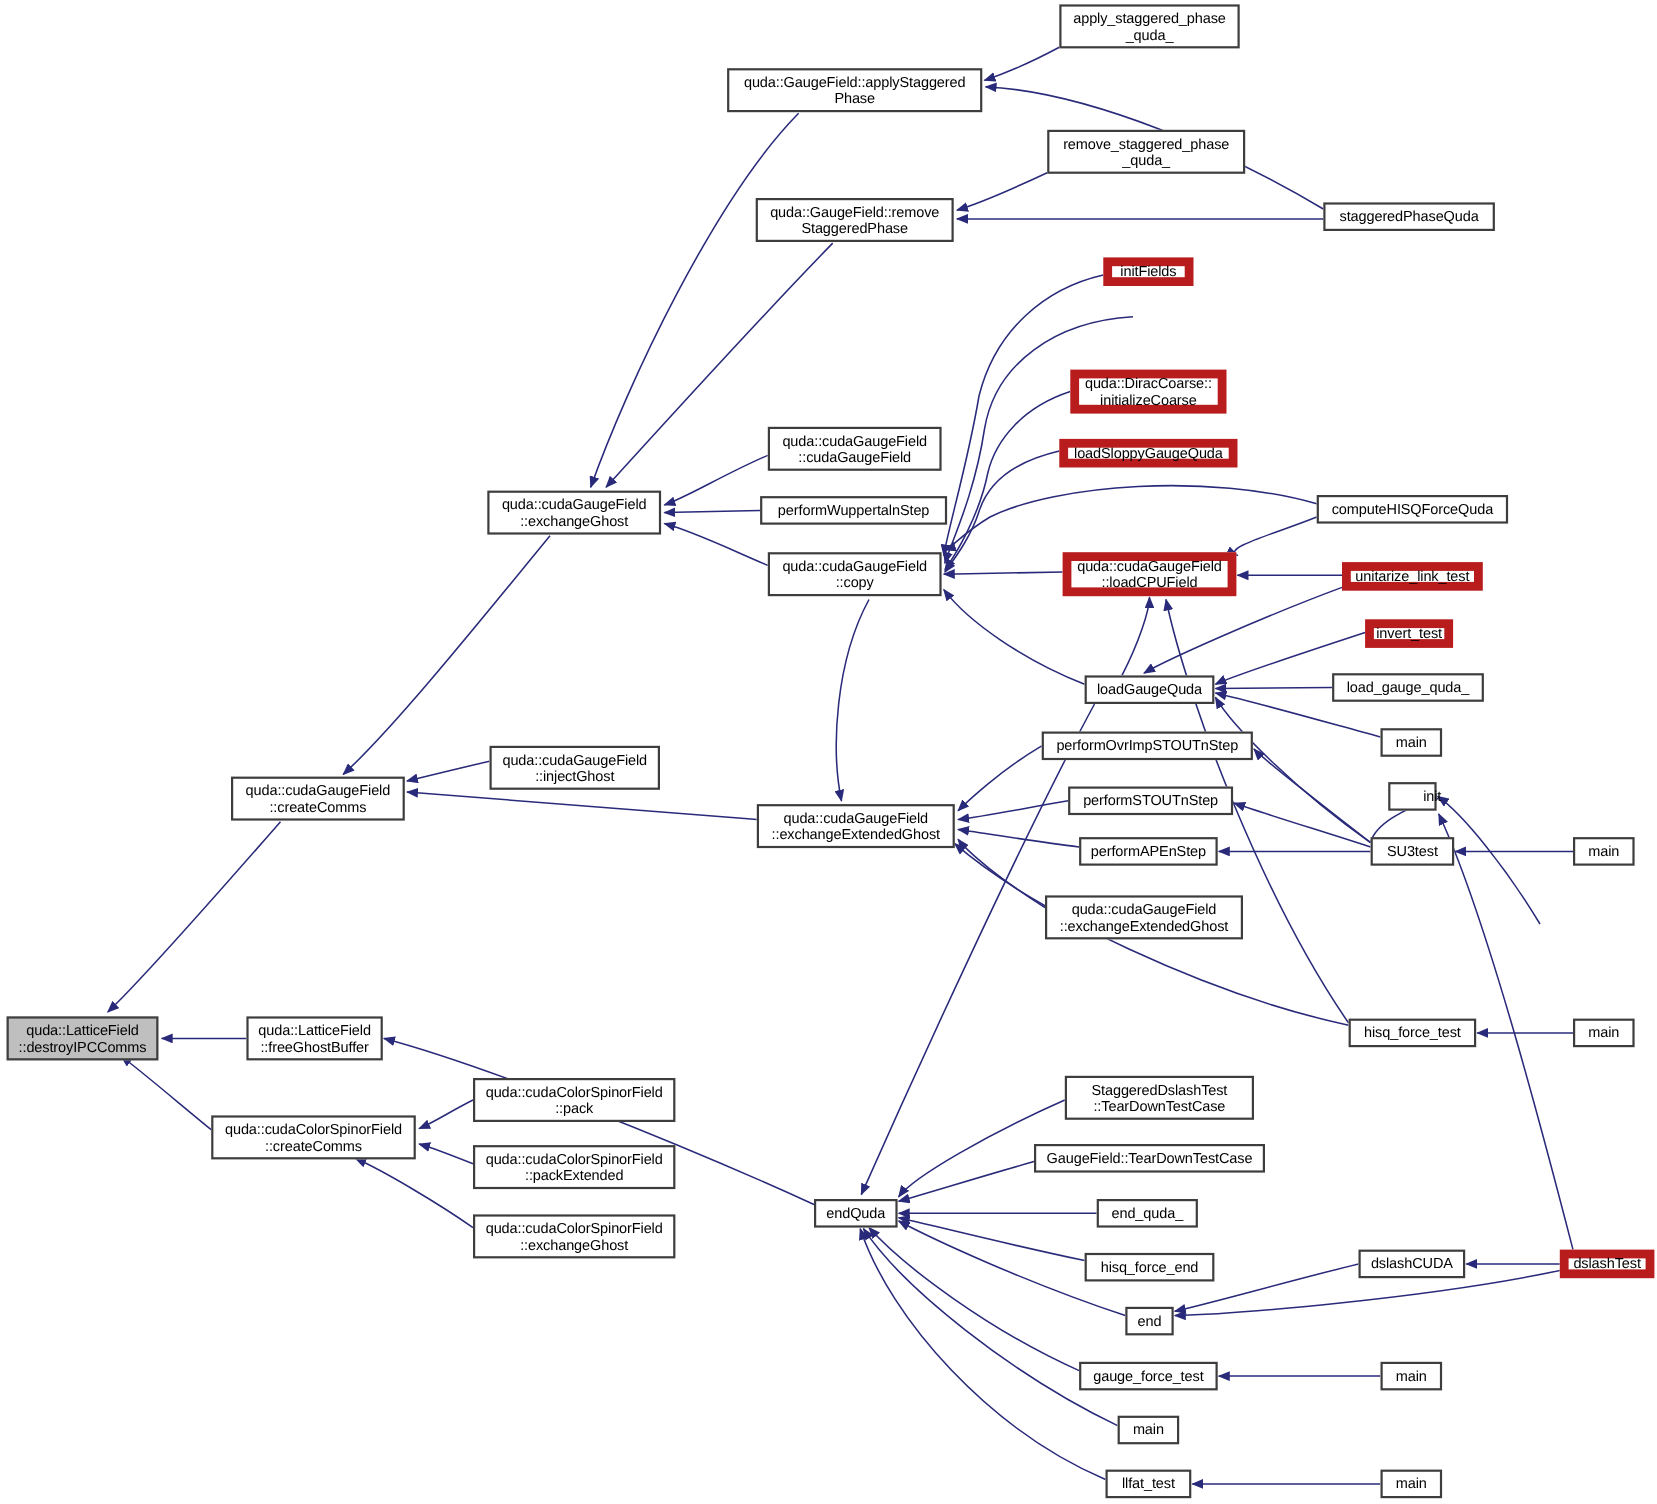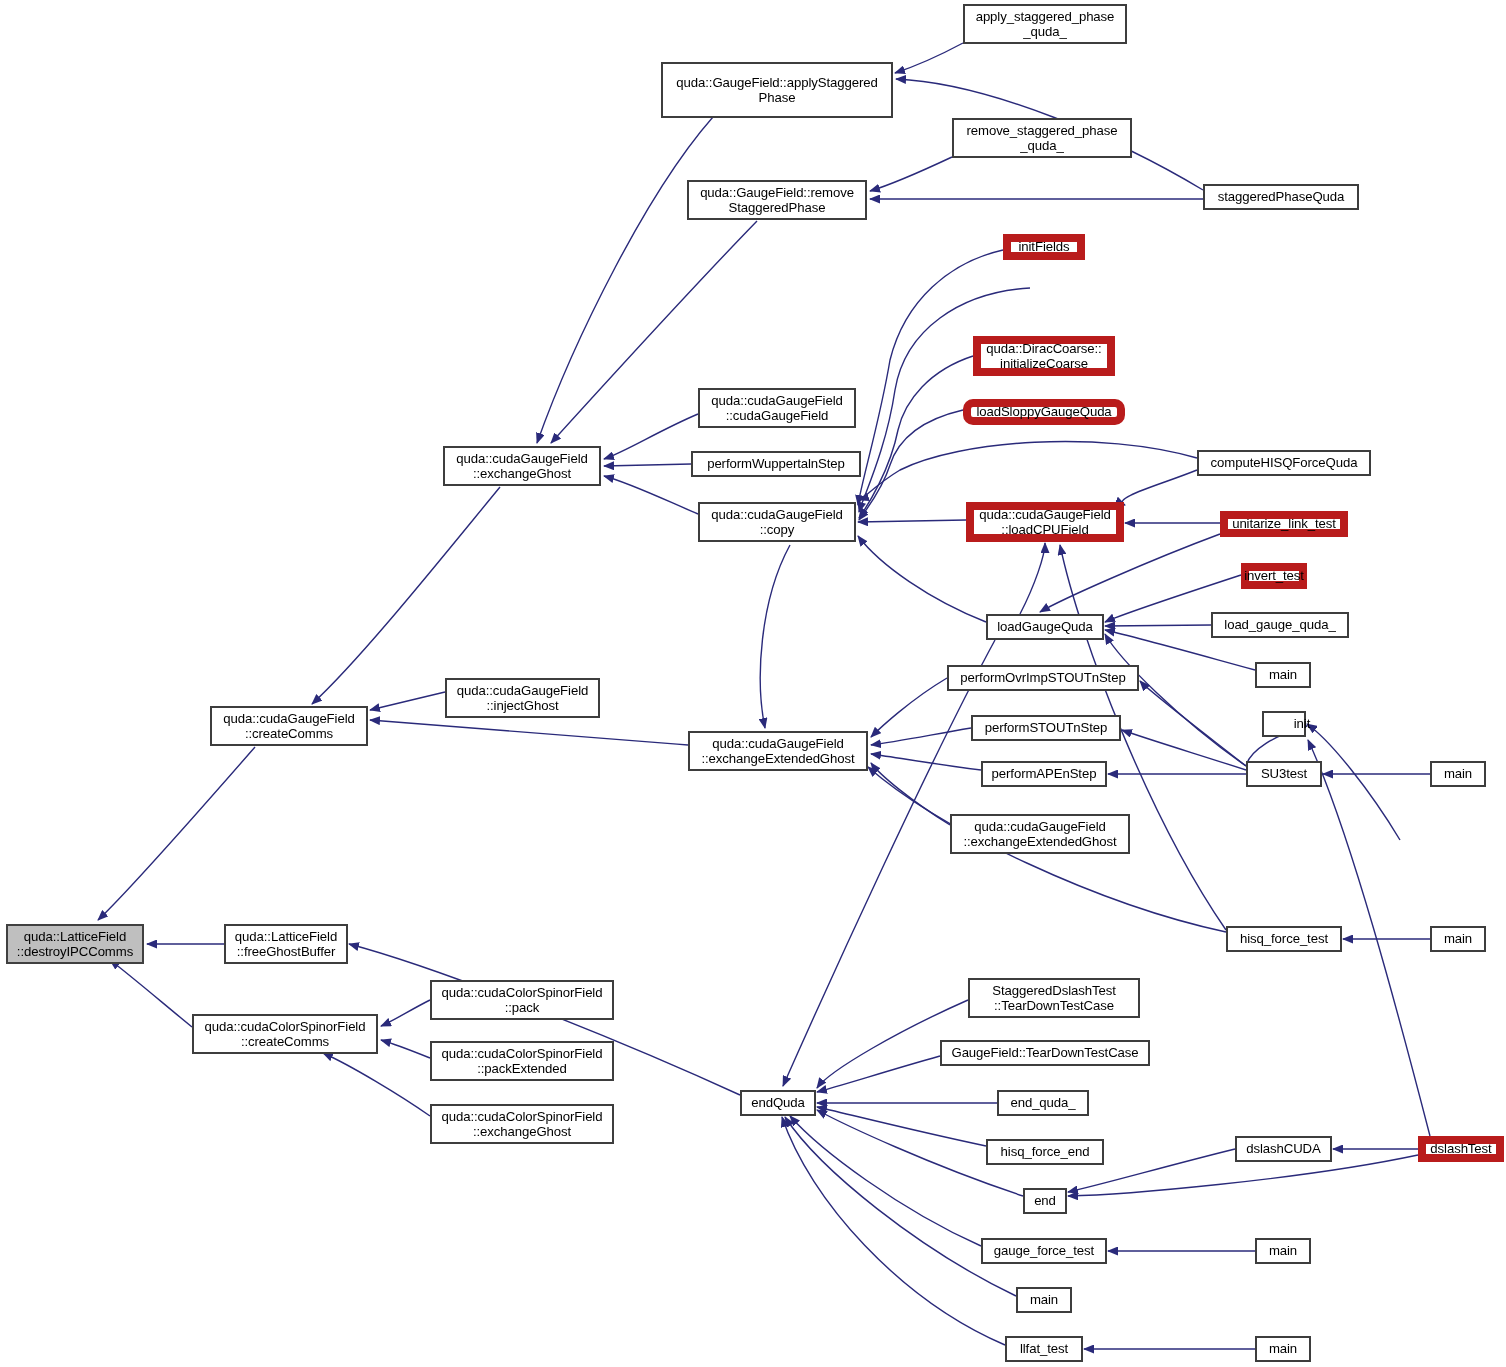--- a/index.html
+++ b/index.html
@@ -116,43 +116,43 @@
         <path d="M1235,1149 C1170,1165 1100,1185 1068,1192" stroke="#2a2a7a" marker-end="url(#ah)"></path>
         <path d="M1255,1251 L1108,1251" stroke="#2a2a7a" marker-end="url(#ah)"></path>
         <path d="M1255,1349 L1084,1349" stroke="#2a2a7a" marker-end="url(#ah)"></path>
         <path d="M1430,1136 C1400,1020 1350,830 1308,740" stroke="#2a2a7a" marker-end="url(#ah)"></path>
         <path d="M1226,930 C1150,820 1080,640 1060,545" stroke="#2a2a7a" marker-end="url(#ah)"></path>
       </g>
   </svg>
   <div id="node-layer">
       <div class="node thick" style="left: 963px; top: 4px; width: 164px; height: 40px;"><span>apply_staggered_phase
 _quda_</span></div>
-      <div class="node thick" style="left: 661px; top: 62px; width: 232px; height: 56px;"><span>quda::GaugeField::applyStaggered
+      <div class="node thick" style="left: 661px; top: 62px; width: 232px; height: 40px;"><span>quda::GaugeField::applyStaggered
 Phase</span></div>
       <div class="node thick" style="left: 952px; top: 118px; width: 180px; height: 40px;"><span>remove_staggered_phase
 _quda_</span></div>
       <div class="node thick" style="left: 687px; top: 180px; width: 180px; height: 40px;"><span>quda::GaugeField::remove
 StaggeredPhase</span></div>
       <div class="node thick" style="left: 1203px; top: 184px; width: 156px; height: 26px;"><span>staggeredPhaseQuda</span></div>
       <div class="node red" style="left: 1003px; top: 234px; width: 82px; height: 26px;"><span>initFields</span></div>
       <div class="node red" style="left: 973px; top: 336px; width: 142px; height: 40px;"><span>quda::DiracCoarse::
 initializeCoarse</span></div>
-      <div class="node red" style="left: 963px; top: 399px; width: 162px; height: 26px; border-radius: 10px;"><span>loadSloppyGaugeQuda</span></div>
+      <div class="node red" style="left: 963px; top: 399px; width: 162px; height: 26px;"><span>loadSloppyGaugeQuda</span></div>
       <div class="node thick" style="left: 698px; top: 388px; width: 158px; height: 40px;"><span>quda::cudaGaugeField
 ::cudaGaugeField</span></div>
       <div class="node thick" style="left: 443px; top: 446px; width: 158px; height: 40px;"><span>quda::cudaGaugeField
 ::exchangeGhost</span></div>
       <div class="node thick" style="left: 691px; top: 451px; width: 170px; height: 26px;"><span>performWuppertalnStep</span></div>
       <div class="node thick" style="left: 1197px; top: 450px; width: 174px; height: 26px;"><span>computeHISQForceQuda</span></div>
       <div class="node thick" style="left: 698px; top: 502px; width: 158px; height: 40px;"><span>quda::cudaGaugeField
 ::copy</span></div>
       <div class="node red" style="left: 966px; top: 502px; width: 158px; height: 40px;"><span>quda::cudaGaugeField
 ::loadCPUField</span></div>
       <div class="node red" style="left: 1220px; top: 511px; width: 128px; height: 26px;"><span>unitarize_link_test</span></div>
-      <div class="node red" style="left: 1241px; top: 563px; width: 66px; height: 26px;"><span>invert_test</span></div>
+      <div class="node red" style="left: 1241px; top: 563px; width: 80px; height: 26px;"><span>invert_test</span></div>
       <div class="node thick" style="left: 986px; top: 614px; width: 118px; height: 26px;"><span>loadGaugeQuda</span></div>
       <div class="node thick" style="left: 1211px; top: 612px; width: 138px; height: 26px;"><span>load_gauge_quda_</span></div>
       <div class="node thick" style="left: 1255px; top: 662px; width: 56px; height: 26px;"><span>main</span></div>
       <div class="node thick" style="left: 947px; top: 665px; width: 192px; height: 26px;"><span>performOvrImpSTOUTnStep</span></div>
       <div class="node thick" style="left: 445px; top: 678px; width: 155px; height: 40px;"><span>quda::cudaGaugeField
 ::injectGhost</span></div>
       <div class="node thick" style="left: 1262px; top: 711px; width: 44px; height: 26px; padding-left: 36px;"><span>init</span></div>
       <div class="node thick" style="left: 210px; top: 706px; width: 158px; height: 40px;"><span>quda::cudaGaugeField
 ::createComms</span></div>
       <div class="node thick" style="left: 971px; top: 715px; width: 150px; height: 26px;"><span>performSTOUTnStep</span></div>

